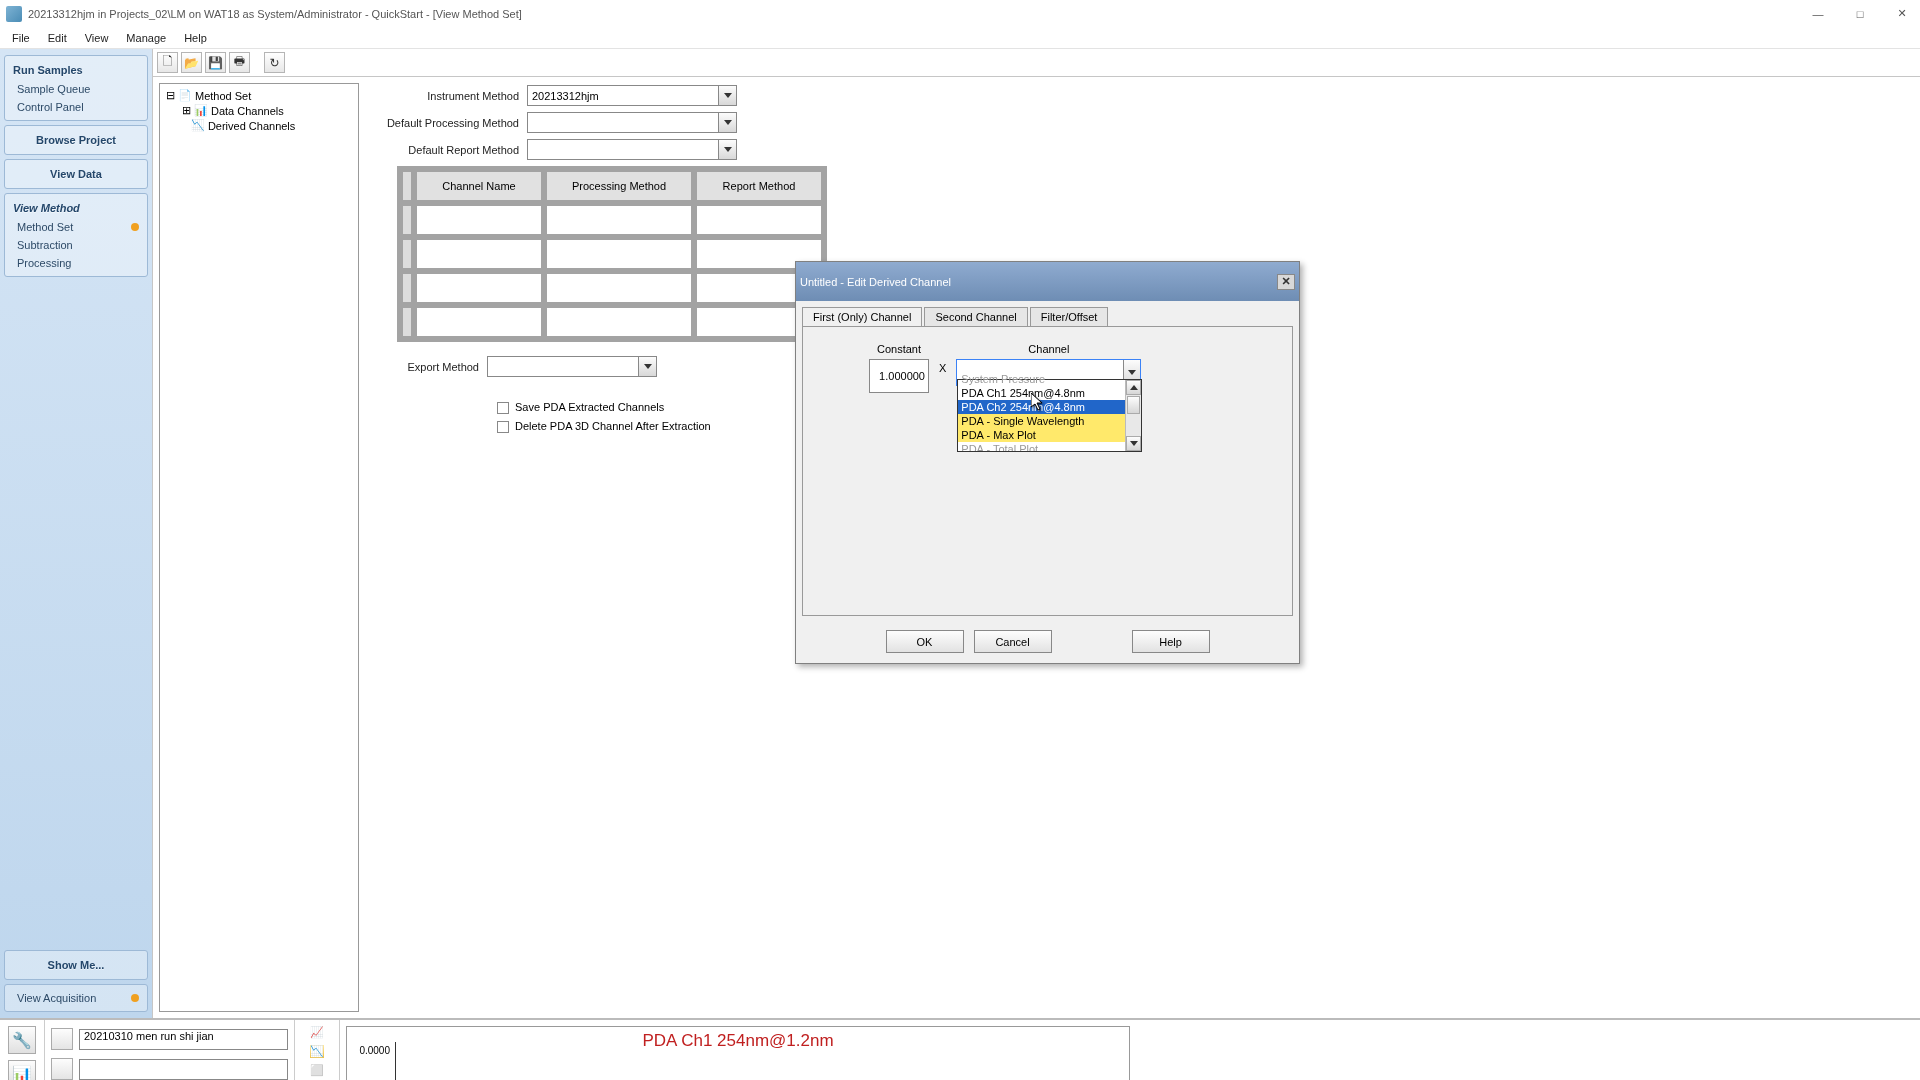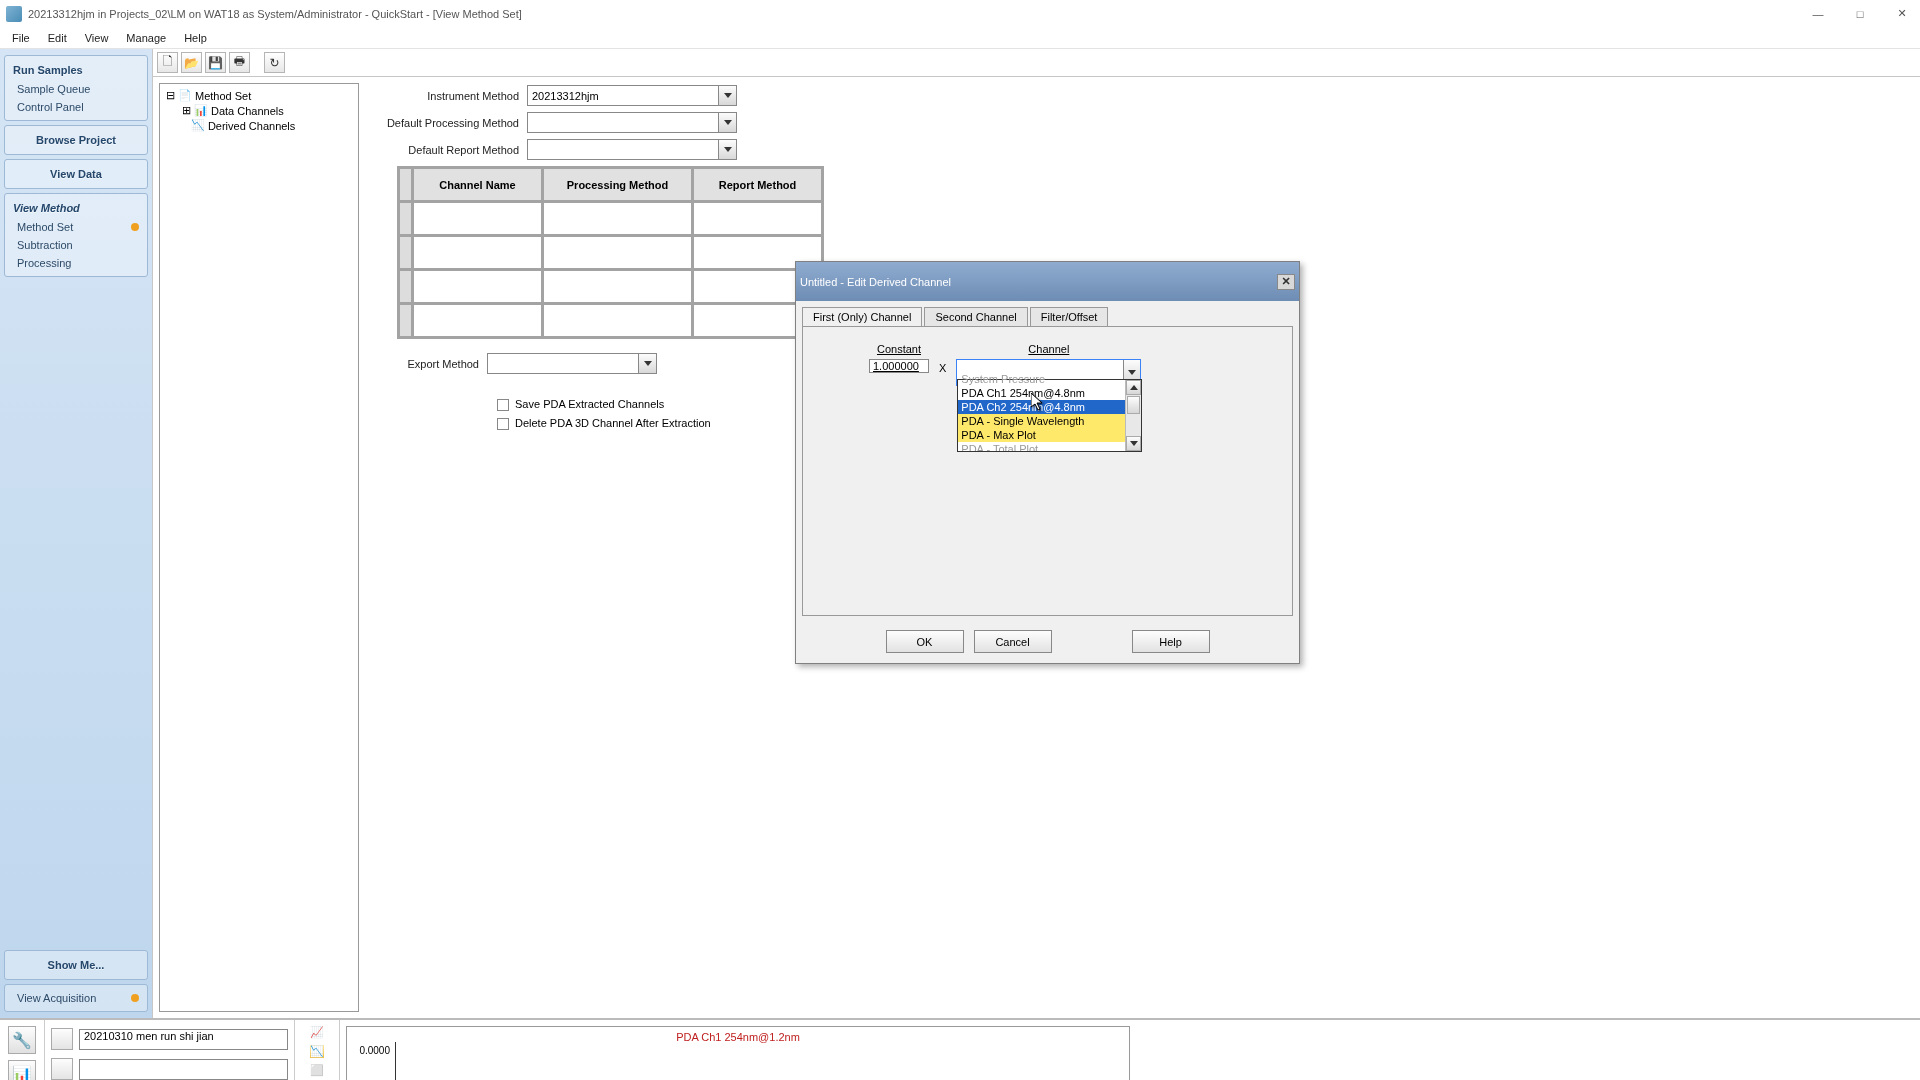--- a/index.html
+++ b/index.html
@@ -38,44 +38,44 @@
 
 .formpane { flex:1; padding:8px 12px; position:relative;}
 .frow { display:flex; align-items:center; margin-bottom:6px; }
 .flabel { width:150px; text-align:right; padding-right:8px; color:#222;}
 .fselect { width:210px; height:21px; border:1px solid #888; background:#fff; display:flex; align-items:center; position:relative; }
 .fselect .val { flex:1; padding:0 4px;}
 .fselect .drop { width:18px; height:100%; background:linear-gradient(#fcfcfc,#d8d8d8); border-left:1px solid #888; display:flex; align-items:center; justify-content:center;}
 .chev { width:0;height:0;border-left:4px solid transparent;border-right:4px solid transparent;border-top:5px solid #333;}
 
 .grid { margin-top:4px; margin-left:20px; border:1px solid #888; border-collapse:collapse; }
-.grid th,.grid td { border:3px solid #a3a3a3; font-weight:bold; background:#eee; height:34px;}
+.grid th,.grid td { border:6px solid #a3a3a3; font-weight:normal; background:#eee; height:34px;}
 .grid th:first-child,.grid td:first-child{width:14px;background:#ddd;}
 .grid th{background:#e1e1e1;}
 .grid td{background:#fff;}
 .grid .corner{background:#c4d4e4;}
 
 .chk { width:12px;height:12px;border:1px solid #888;background:#fff;display:inline-block;margin-right:6px;vertical-align:middle;}
 
 
 .dialog { position:absolute; left:430px; top:184px; width:505px; border:1px solid #808080; box-shadow:3px 3px 6px rgba(0,0,0,.3); background:#f0f0f0;}
 .dlgtitle { height:39px; background:linear-gradient(#8fabd0,#6e8db4); color:#fff; display:flex; align-items:center; padding:0 4px; font-size:11px;}
 .dlgtitle .x { margin-left:auto; width:18px; height:16px; background:#d8d8d8; color:#333; border:1px solid #888; display:flex; align-items:center; justify-content:center; font-weight:bold; cursor:pointer;}
 .tabrow { display:flex; margin:6px 6px 0 6px;}
 .tab { border:1px solid #999; border-bottom:none; padding:3px 10px; background:#e6e6e6; margin-right:2px; font-size:11px;}
 .tab.active { background:#f0f0f0; }
 .tabbody { border:1px solid #999; margin:0 6px 6px 6px; min-height:290px; background:#f0f0f0; padding:16px 10px; position:relative;}
 .dlgbtns { display:flex; justify-content:center; gap:10px; padding:8px 6px 10px 6px;}
 .dlgbtns .b { width:78px; height:23px; border:1px solid #888; background:linear-gradient(#fdfdfd,#e2e2e2); display:flex; align-items:center; justify-content:center;}
 .dlgbtns .help{margin-left:70px;}
 
 .constrow { display:flex; align-items:flex-start; gap:10px; margin-left:56px; }
-.constcol { display:flex; flex-direction:column; align-items:center;text-decoration:underline; }
+.constcol { display:flex; flex-direction:column; align-items:center; }
 .constcol .lbl{margin-bottom:4px;}
-.constinput { width:60px; height:14px; border:1px solid #888; background:#fff; padding:0 3px; }
+.constinput { width:60px; height:34px; border:1px solid #888; background:#fff; padding:0 3px; text-align:right;}
 .xmul { padding-top:19px; }
 .chaninput { width:185px; height:27px; border:1px solid #3b82f6; background:#fff; position:relative; display:flex;}
 .chaninput .drop { width:17px; background:linear-gradient(#fcfcfc,#d8d8d8); border-left:1px solid #888; display:flex; align-items:center; justify-content:center;}
 .droplist { position:absolute; top:19px; left:0; width:185px; border:1px solid #333; background:#fff; z-index:10;}
 .droplist .opt { padding:1px 3px; font-size:11px; white-space:nowrap; overflow:hidden;}
 .droplist .opt.cut { color:#999;}
 .droplist .opt.hover { background:#ffe96b;}
 .droplist .opt.sel { background:#2166c9; color:#fff;}
 .droplist .sbar { position:absolute; right:0; top:0; bottom:0; width:16px; background:#e8e8e8; border-left:1px solid #bbb;}
 .droplist .sbar .sbtn{height:15px;background:linear-gradient(#fdfdfd,#d6d6d6);border:1px solid #aaa;display:flex;align-items:center;justify-content:center;}
@@ -88,21 +88,21 @@
 .bottompanel { height:230px; border-top:2px solid #bbb; display:flex; background:#fff;}
 .bp-left { width:45px; display:flex; flex-direction:column; align-items:center; padding-top:6px; gap:6px; border-right:1px solid #ccc;}
 .bp-left .bigicon{width:28px;height:28px;border:1px solid #aaa;background:linear-gradient(#fdfdfd,#e0e0e0);display:flex;align-items:center;justify-content:center;font-size:16px;}
 .bp-mid { width:250px; padding:6px; display:flex; flex-direction:column; gap:4px; border-right:1px solid #ccc;}
 .bp-mid .irow{display:flex;align-items:center;gap:6px;height:26px;}
 .bp-mid .fld{flex:1;height:21px;border:1px solid #888;background:#fff;padding:0 4px;}
 .bp-mid .miniicon{width:22px;height:22px;border:1px solid #aaa;background:linear-gradient(#fdfdfd,#e4e4e4);}
 .bp-right { width:45px; display:flex; flex-direction:column; align-items:center; padding-top:6px; gap:6px; border-right:1px solid #ccc;}
 .bp-chart { flex:1; position:relative; padding:6px;}
 .chartbox { border:1px solid #999; height:200px; position:relative; background:#fff;}
-.chartbox .ctitle{position:absolute;top:4px;left:50%;transform:translateX(-50%);color:#c02020;font-size:11px;}
+.chartbox .ctitle{position:absolute;top:4px;left:50%;transform:translateX(-50%);color:#c02020;font-size:17px;}
 .chartbox .yax{position:absolute;left:2px;top:0;bottom:20px;width:45px;}
 .chartbox .ytick{position:absolute;right:4px;font-size:10px;}
 .chartbox .axisline{position:absolute;background:#333;}
 </style>
 </head>
 <body>
 
 <div class="titlebar">
   <div class="appicon"></div>
   <div class="title">20213312hjm in Projects_02\LM on WAT18 as System/Administrator - QuickStart - [View Method Set]</div>

